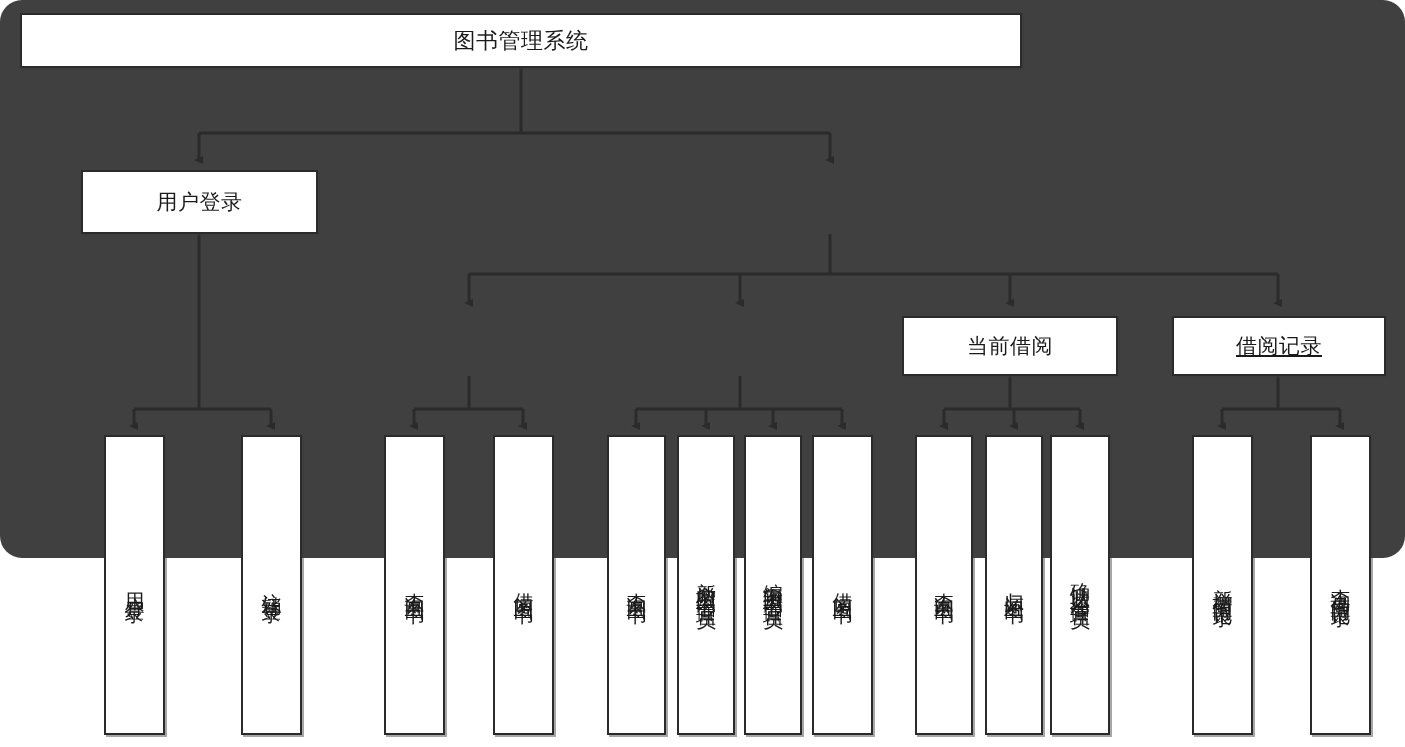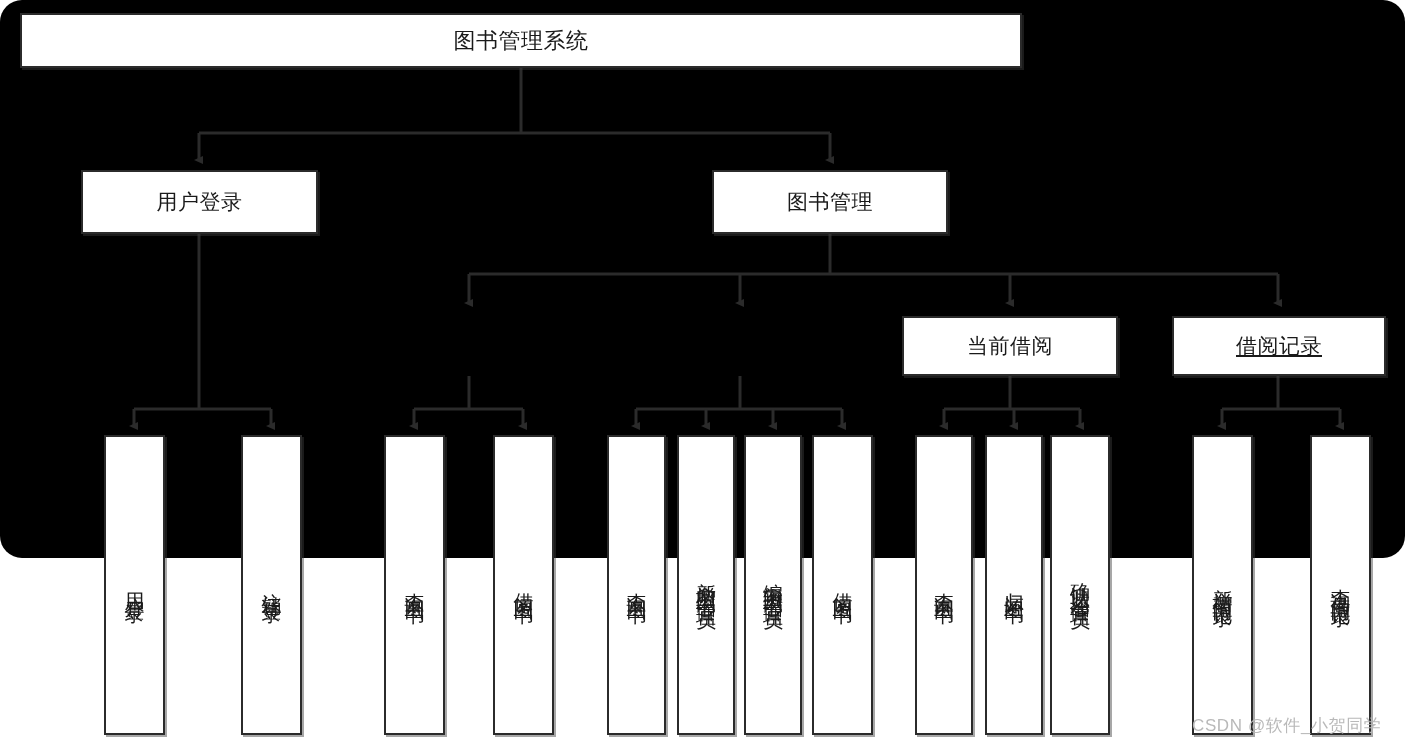--- a/index.html
+++ b/index.html
@@ -11,21 +11,21 @@
     width: 1405px;
     height: 747px;
     font-family: "Liberation Sans", "DejaVu Sans", sans-serif;
     color: #1a1a1a;
     overflow: hidden;
   }
   #canvas {
     position: relative;
     width: 1405px;
     height: 558px;
-    background: #000000;
+    background: #404040;
     border-radius: 22px;
   }
   svg#wires {
     position: absolute;
     left: 0;
     top: 0;
     width: 1405px;
     height: 747px;
     pointer-events: none;
   }
@@ -123,23 +123,20 @@
   </svg>
 
   <div class="node root" style="left:20px; top:13px; width:1002px; height:55px;">
     <span class="label">图书管理系统</span>
   </div>
 
   <div class="node" style="left:81px; top:170px; width:237px; height:64px;">
     <span class="label">用户登录</span>
   </div>
 
-  <div class="node" style="left:712px; top:170px; width:236px; height:64px;">
-    <span class="label">图书管理</span>
-  </div>
 
 
 
   <div class="node" style="left:902px; top:316px; width:216px; height:60px;">
     <span class="label">当前借阅</span>
   </div>
 
   <div class="node" style="left:1172px; top:316px; width:214px; height:60px;text-decoration:underline;">
     <span class="label">借阅记录</span>
   </div>
@@ -181,15 +178,14 @@
     <span class="label">确认归还（管理员）</span>
   </div>
 
   <div class="node vertical" style="left:1192px; top:435px; width:61px; height:300px;">
     <span class="label">新增借阅记录</span>
   </div>
   <div class="node vertical" style="left:1310px; top:435px; width:61px; height:300px;">
     <span class="label">查询借阅记录</span>
   </div>
 
-  <div class="watermark">CSDN @软件_小贺同学</div>
 
 </div>
 
 </body></html>

